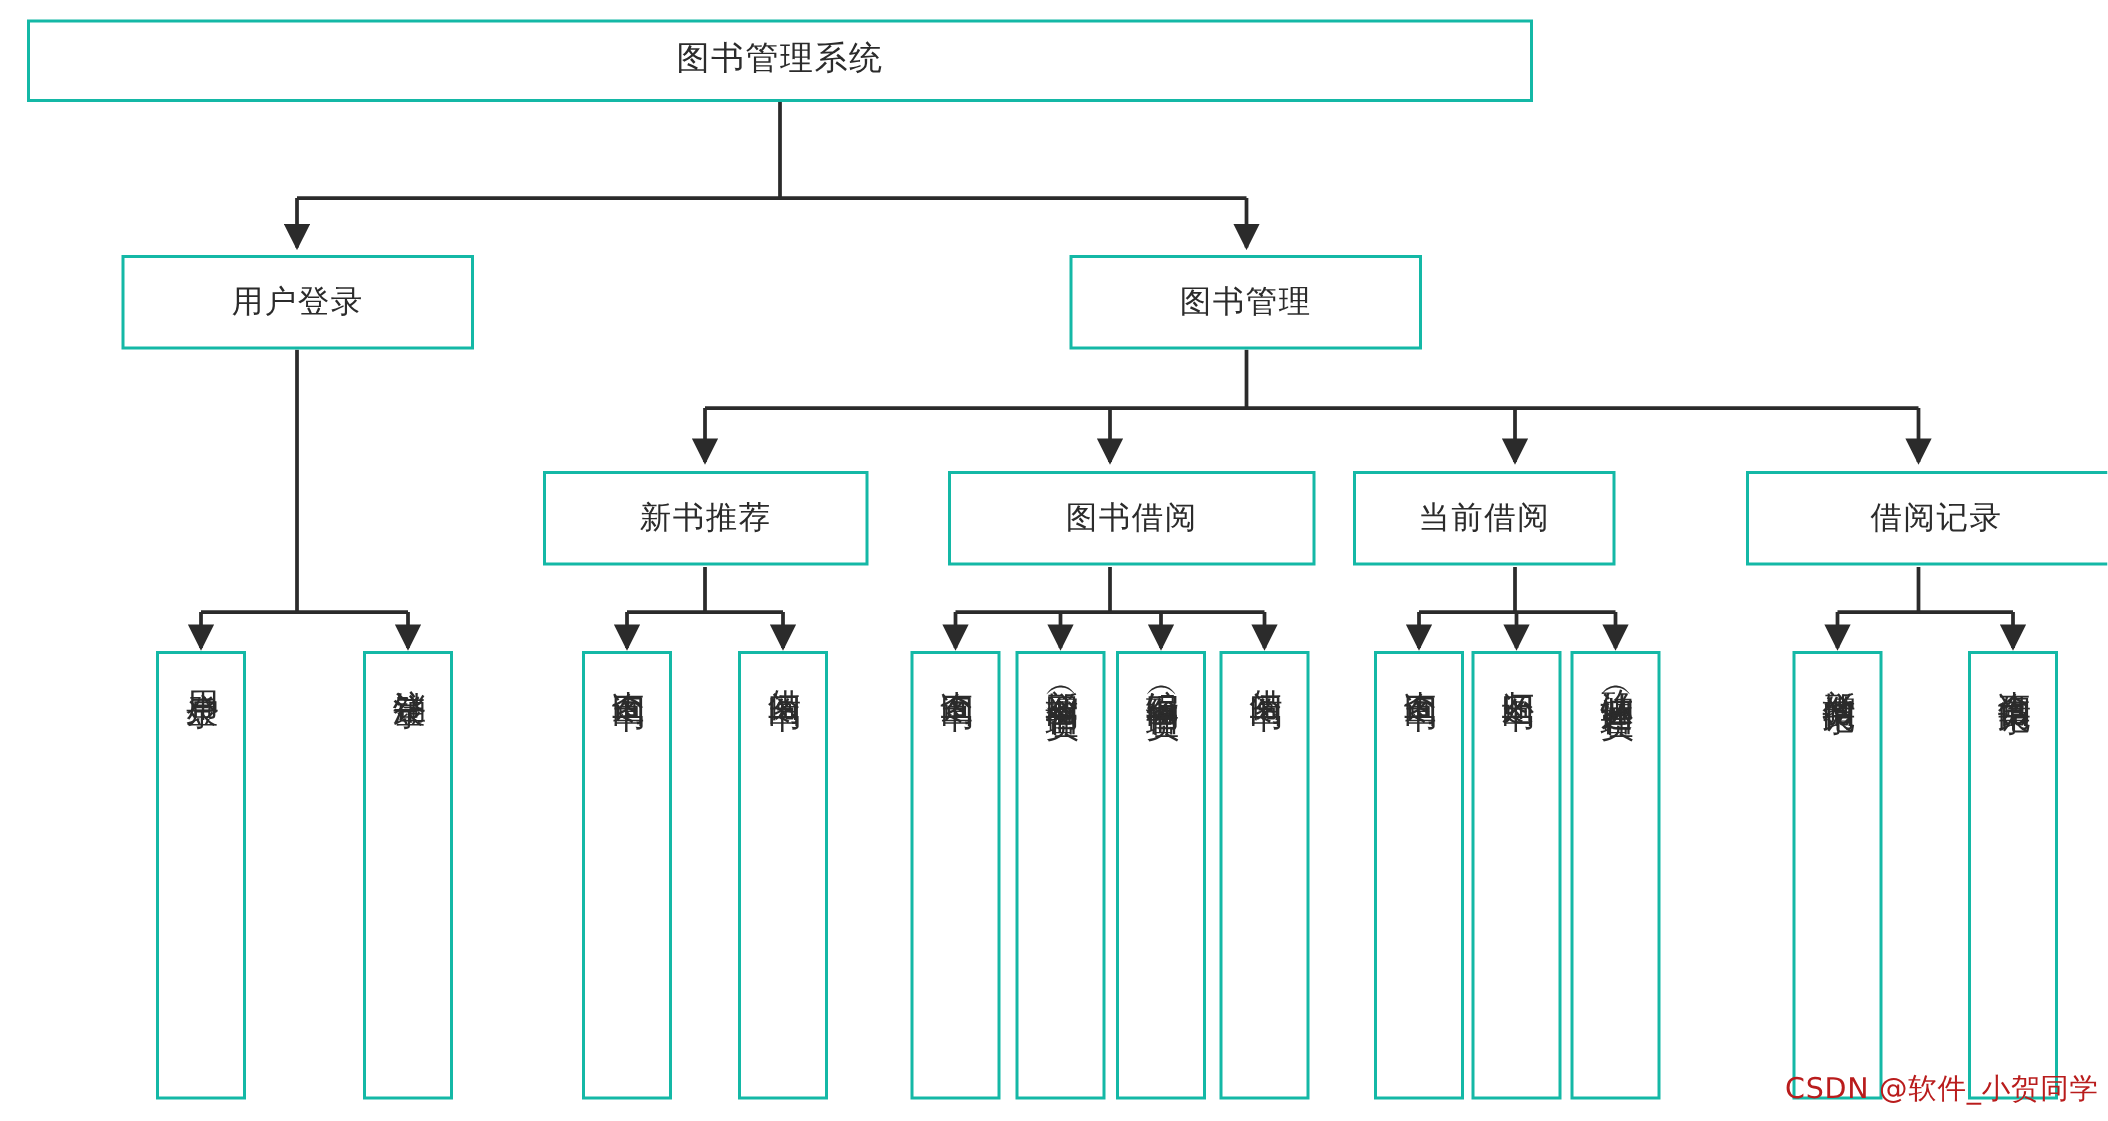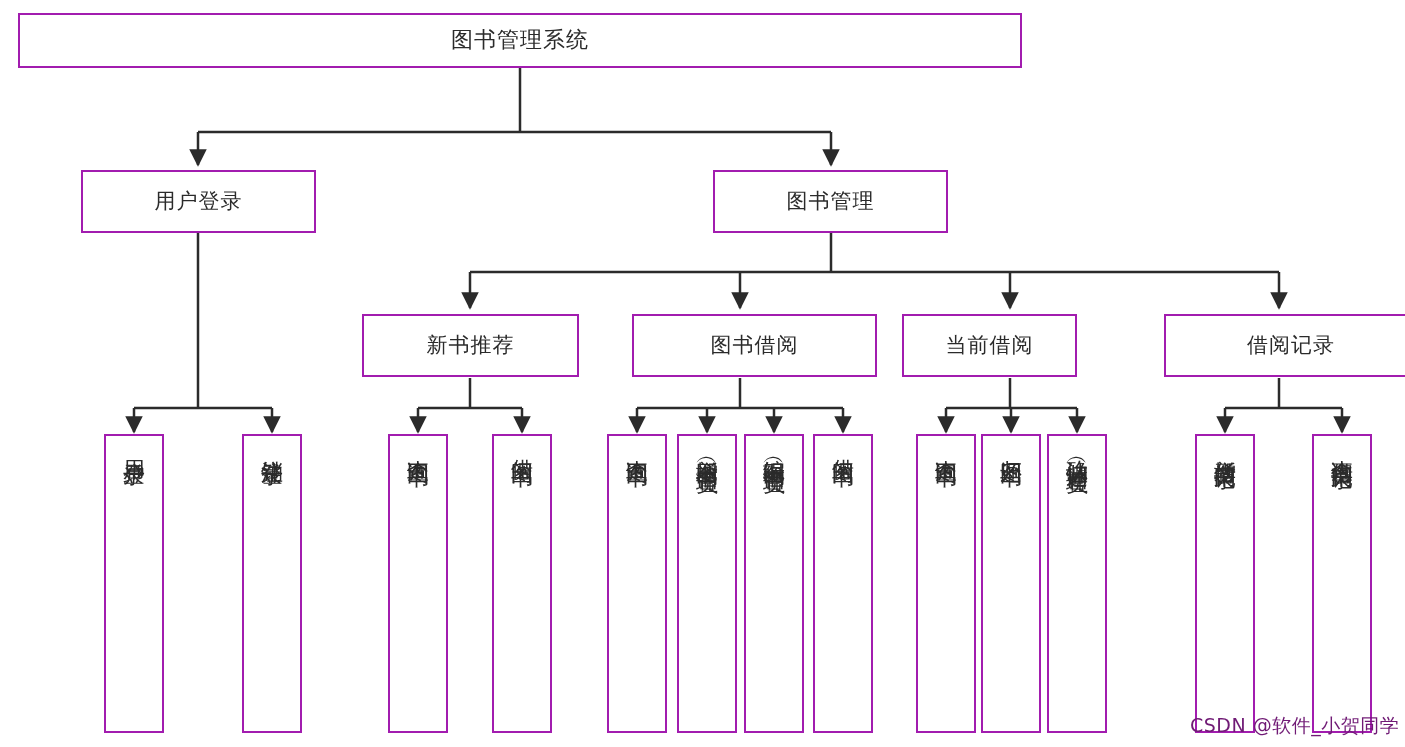--- a/index.html
+++ b/index.html
@@ -22,21 +22,21 @@
     position: absolute;
     left: 0;
     top: 0;
     width: 1405px;
     height: 747px;
     pointer-events: none;
   }
   .node {
     position: absolute;
     box-sizing: border-box;
-    border: 2px solid #a21caf;
+    border: 2px solid #14b8a6;
     background: #ffffff;
     display: flex;
     align-items: center;
     justify-content: center;
     color: #2b2b2b;
   }
   .node.h {
     font-size: 21px;
     letter-spacing: 1px;
     line-height: 1.2;
@@ -55,21 +55,21 @@
     -webkit-writing-mode: vertical-rl;
     font-size: 22px;
     line-height: 1.18;
     letter-spacing: 2px;
     white-space: nowrap;
     color: #2b2b2b;
   }
   .watermark {
     position: absolute;
     font-size: 19px;
-    color: #701a75;
+    color: #b91c1c;
     letter-spacing: 0.5px;
     white-space: nowrap;
     font-family: "DejaVu Sans", "Liberation Sans", sans-serif;
   }
 </style>
 </head>
 <body>
 
 <div id="canvas">
 

